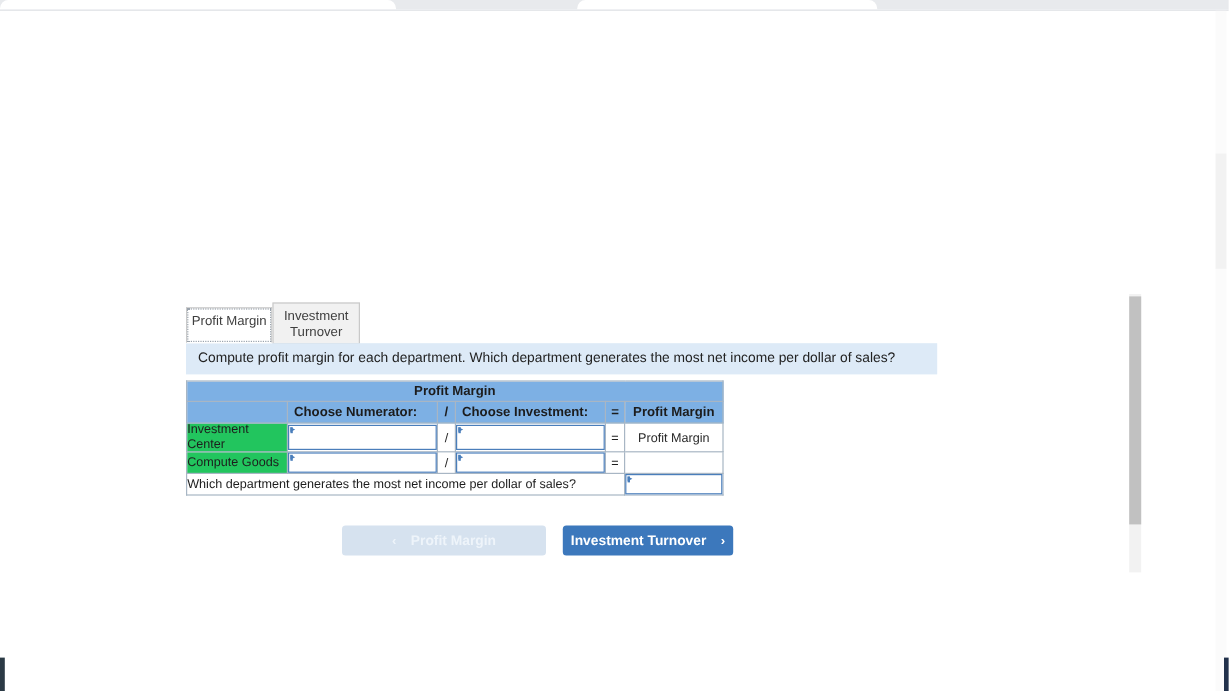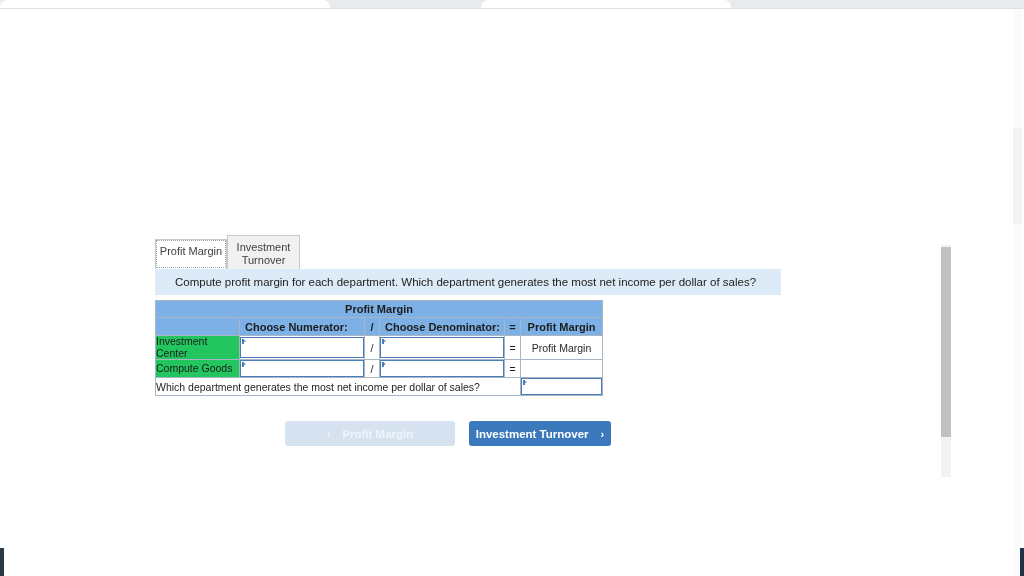--- a/index.html
+++ b/index.html
@@ -87,21 +87,21 @@
     height: 28px;
     background: #2b3a45;
   }
   .frame-edge.left  { left: 0; }
   .frame-edge.right { right: 0; background: #22314b; }
 
   
   .widget {
     position: absolute;
     left: 155px;
-    top: 226px;
+    top: 243px;
     width: 626px;
   }
 
   
   .tabstrip {
     position: relative;
     height: 35px;
     font-size: 11px;
   }
   .tab {
@@ -128,21 +128,21 @@
 
   
   .instruction {
     position: relative;
     margin-top: -1px;
     height: 26px;
     line-height: 26px;
     background: #ddeaf7;
     color: #222222;
     font-size: 11.5px;
-    padding-left: 20px;
+    padding-left: 10px;
     box-sizing: border-box;
     width: 626px;
   }
 
   
   .table-wrap {
     margin-top: 5px;
     width: 447px;
   }
   table.grid {
@@ -309,21 +309,21 @@
           <col style="width:82px">
         </colgroup>
         <tbody>
           <tr>
             <td class="hdr-title" colspan="6">Profit Margin</td>
           </tr>
           <tr>
             <td class="hdr"></td>
             <td class="hdr left-pad">Choose Numerator:</td>
             <td class="hdr center">/</td>
-            <td class="hdr left-pad">Choose Denominator:</td>
+            <td class="hdr left-pad">Choose Investment:</td>
             <td class="hdr center">=</td>
             <td class="hdr center">Profit Margin</td>
           </tr>
 
           <tr>
             <td class="rowlabel">Investment Center</td>
             <td class="inputcell">
               <div class="field tall"></div>
             </td>
             <td class="opcell">/</td>

